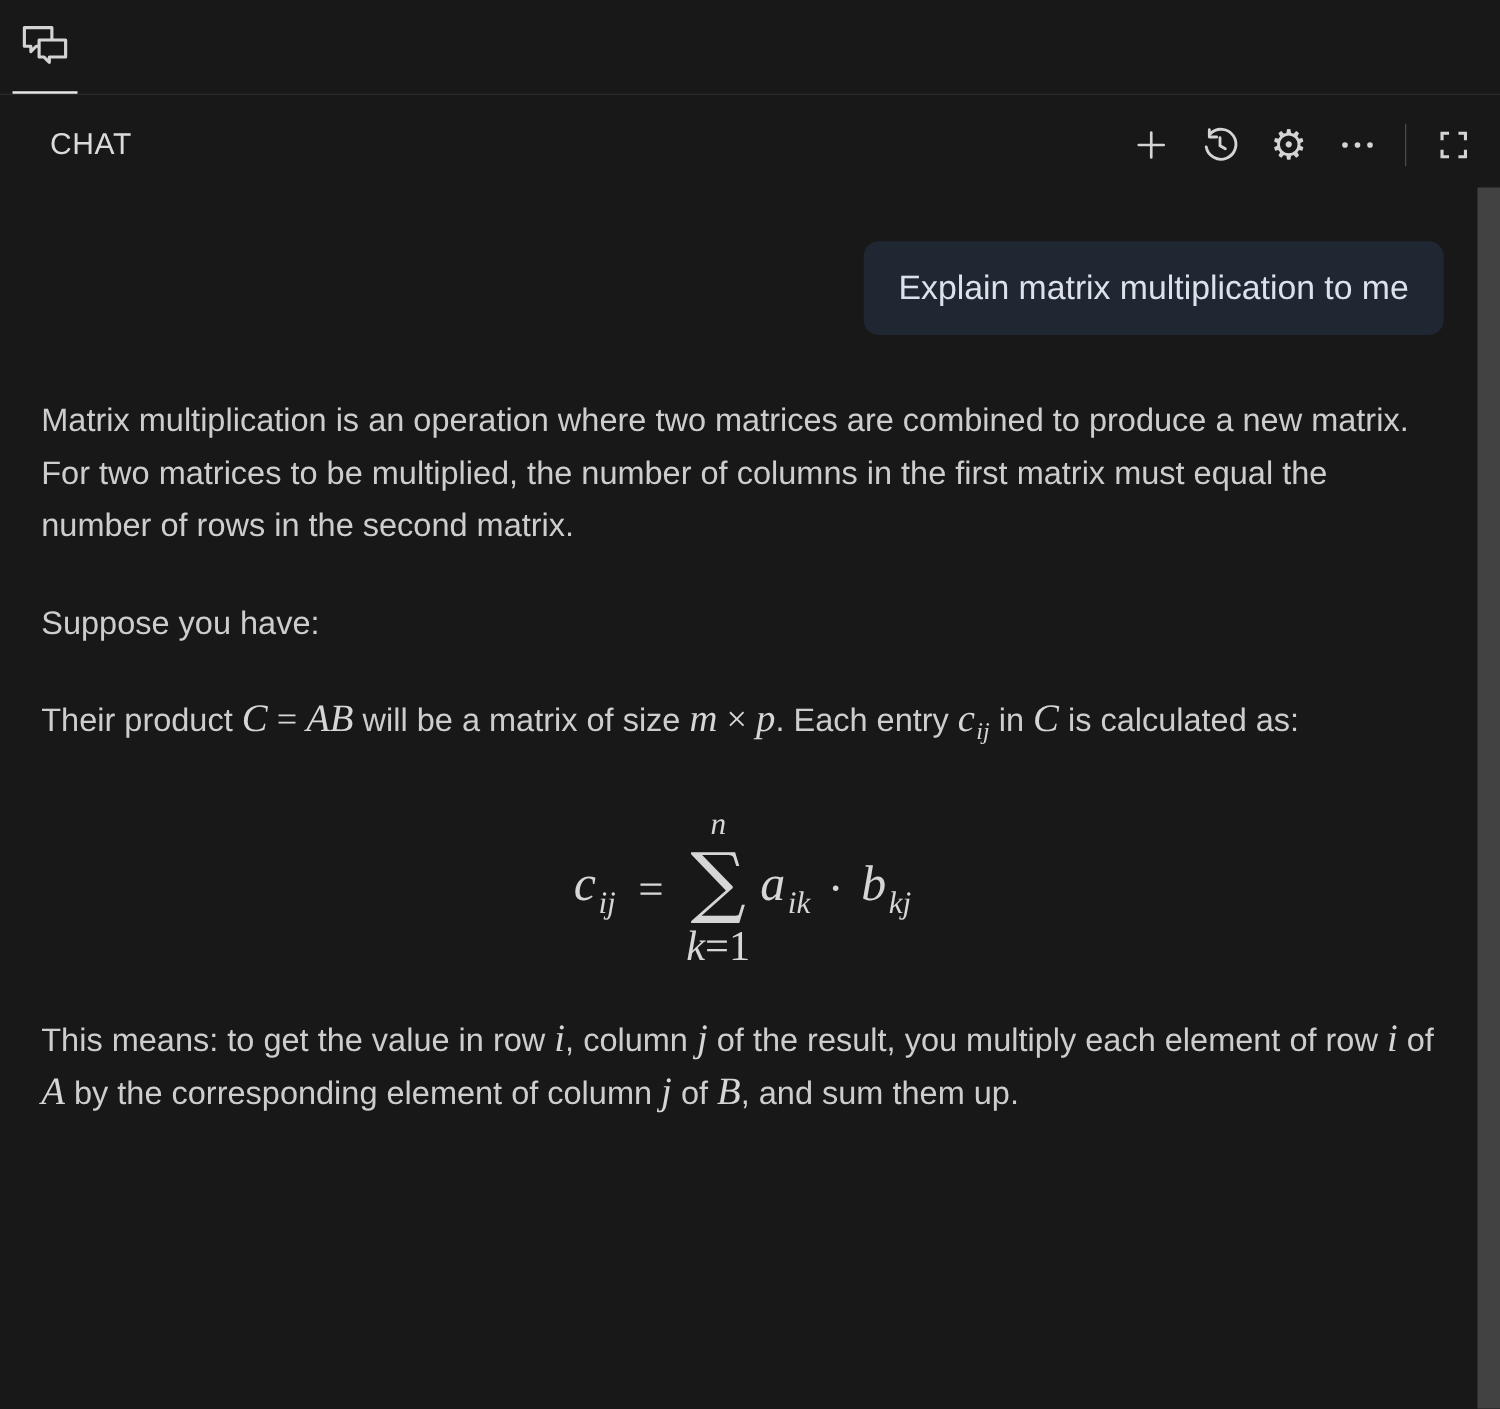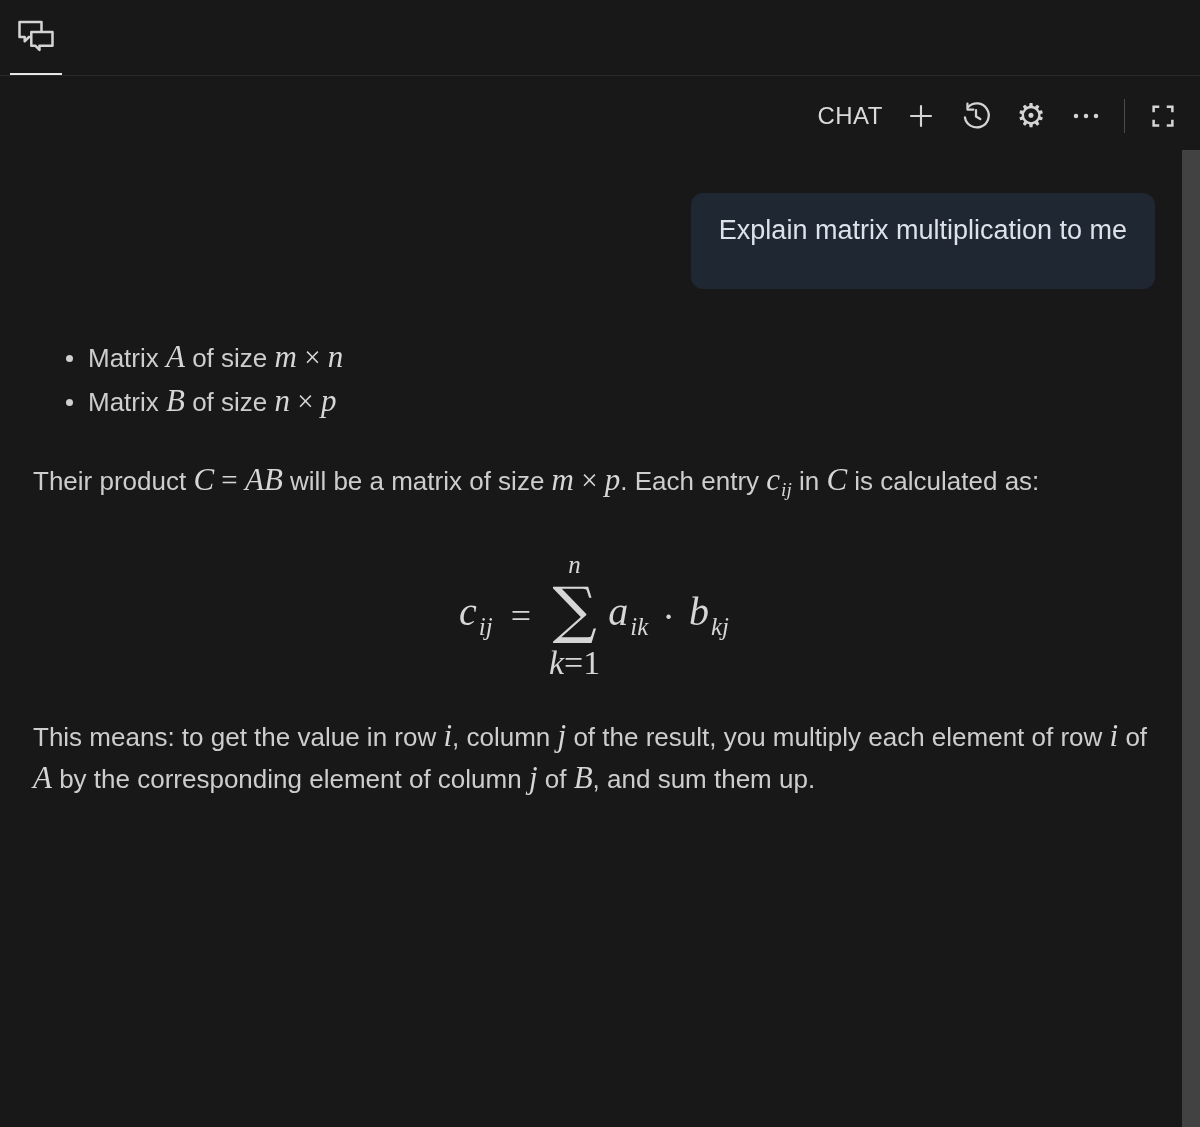--- a/index.html
+++ b/index.html
@@ -38,21 +38,21 @@
     cursor:pointer;
     background:transparent;
     border-top:none;border-left:none;border-right:none;
   }
   .tab svg{display:block;}
   
   .panel-header{
     height:79px;
     display:flex;
     align-items:center;
-    justify-content:flex-end;
+    justify-content:space-between;
     padding:0 20px 0 40px;
   }
   .panel-title{
     font-size:24px;
     font-weight:500;
     letter-spacing:.5px;
     color:#dadada;
   }
   .toolbar{display:flex;align-items:center;}
   .tool-btn{
@@ -73,21 +73,21 @@
   
   .chat-body{
     padding:38px 45px 0 33px;
   }
   .user-row{display:flex;justify-content:flex-end;}
   .user-bubble{
     background:var(--bubble-bg);
     color:var(--bubble-text);
     font-size:27px;
     line-height:75px;
-    height:96px;
+    height:75px;
     padding:0 28px;
     border-radius:12px;
     white-space:nowrap;
   }
   .assistant{margin-top:47px;font-size:26px;line-height:42px;color:#cdcdcd;}
   .assistant p{margin-top:36px;}
   .assistant p:first-child{margin-top:0;}
   .assistant ul{margin-top:37px;list-style:none;}
   .assistant li{
     position:relative;
@@ -214,24 +214,22 @@
     </button>
   </div>
 </div>
 
 <div class="chat-body">
   <div class="user-row">
     <div class="user-bubble">Explain matrix multiplication to me</div>
   </div>
 
   <div class="assistant">
-    <ul>
-      <li><span class="tx">Matrix </span><span class="mi">A</span><span class="tx"> of size </span><span class="mi">m</span><span class="mo"> × </span><span class="mi">n</span></li>
-      <li><span class="tx">Matrix </span><span class="mi">B</span><span class="tx"> of size </span><span class="mi">n</span><span class="mo"> × </span><span class="mi">p</span></li>
-    </ul>
+    <p><span class="tx">Matrix multiplication is an operation where two matrices are combined to produce a new matrix. For two matrices to be multiplied, the number of columns in the first matrix must equal the number of rows in the second matrix.</span></p>
+    <p><span class="tx">Suppose you have:</span></p>
     <p><span class="tx">Their product </span><span class="mi">C</span><span class="mo"> = </span><span class="mi">AB</span><span class="tx"> will be a matrix of size </span><span class="mi">m</span><span class="mo"> × </span><span class="mi">p</span><span class="tx">. Each entry </span><span class="mi">c<span class="msub">ij</span></span><span class="tx"> in </span><span class="mi">C</span><span class="tx"> is calculated as:</span></p>
 
     <div class="formula">
       <span class="f-term"><span>c</span><sub>ij</sub></span>
       <span class="f-rel">=</span>
       <span class="sum">
         <span class="sum-upper">n</span>
         <span class="sum-sigma">∑</span>
         <span class="sum-lower"><span class="var">k</span><span>=1</span></span>
       </span>

